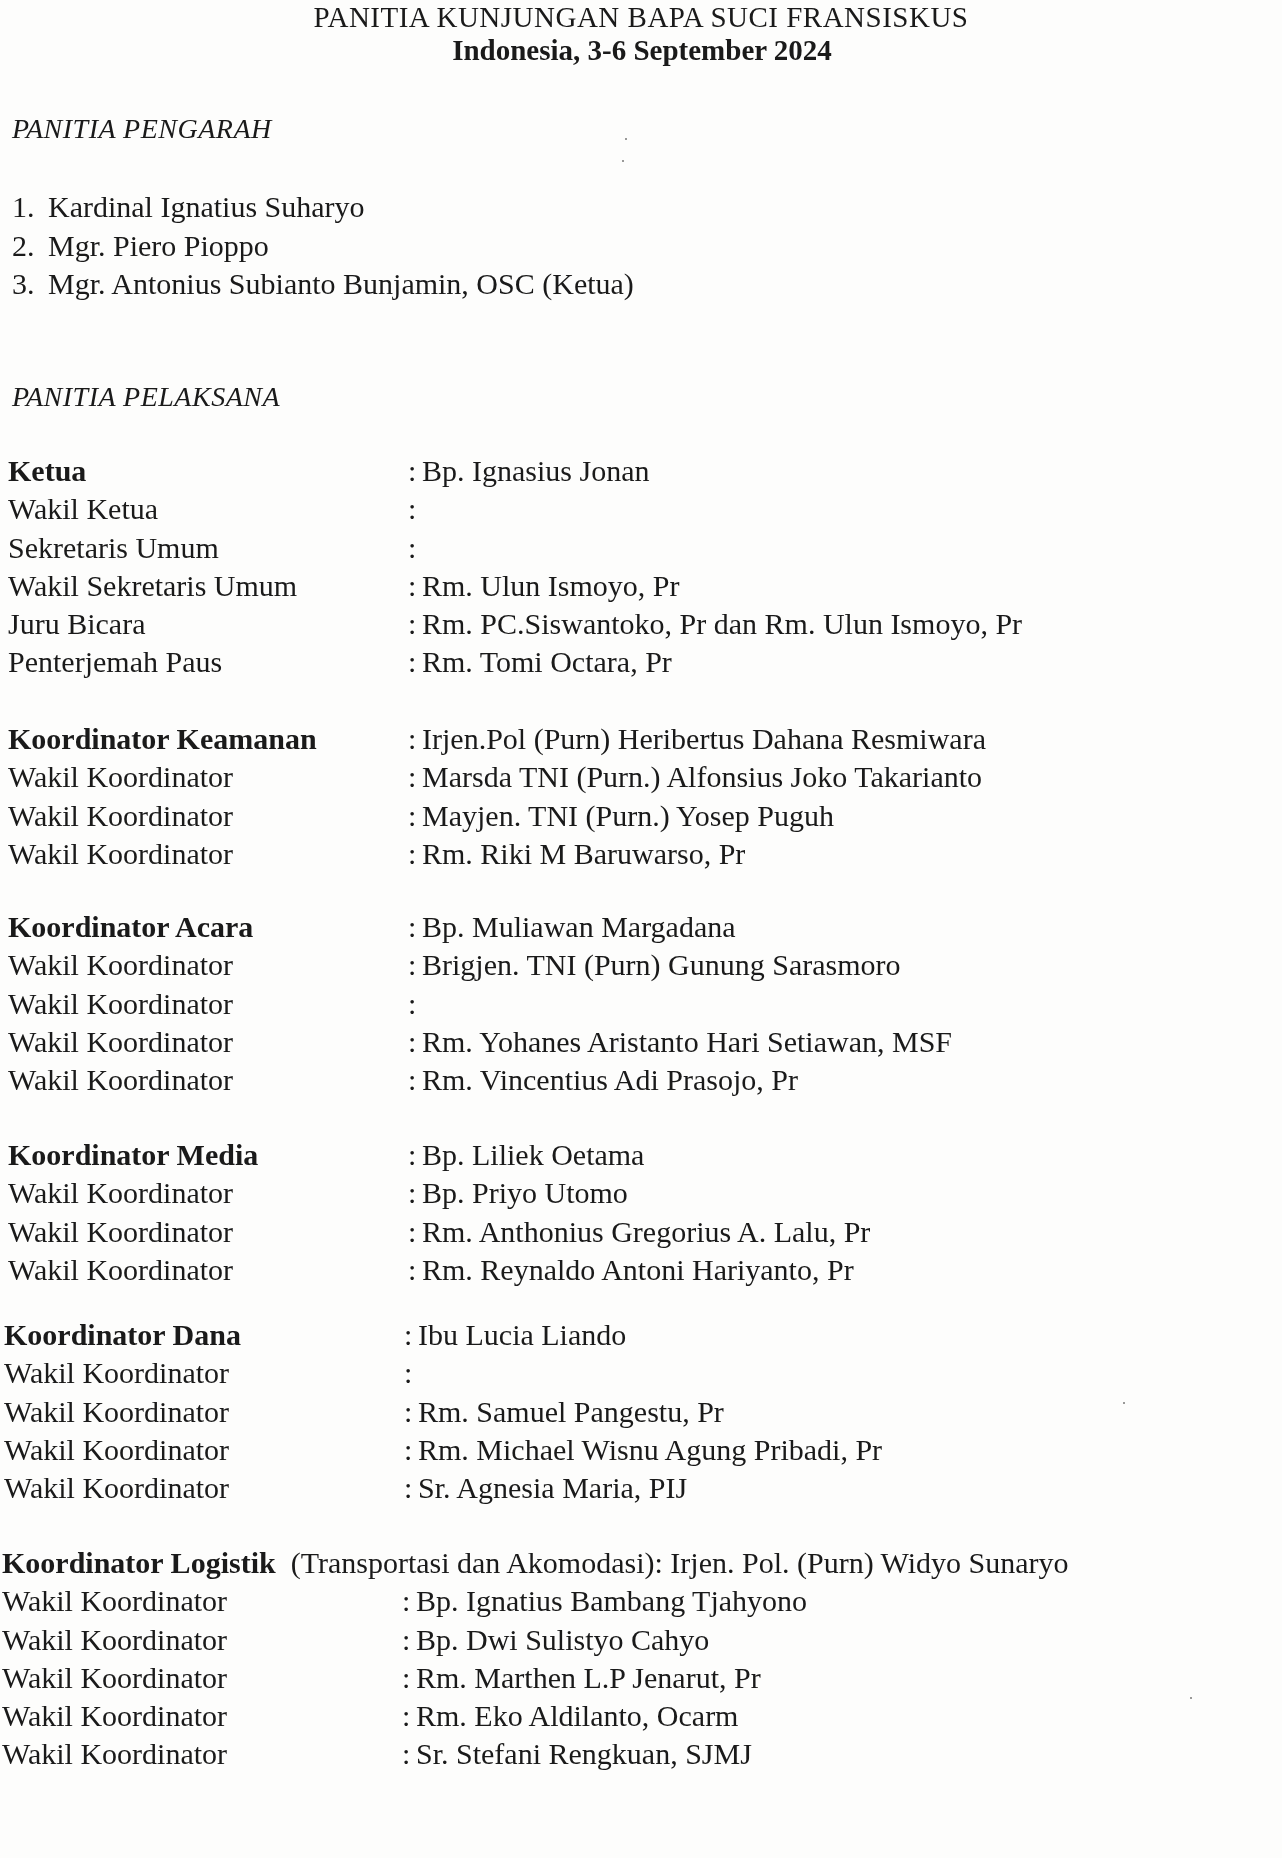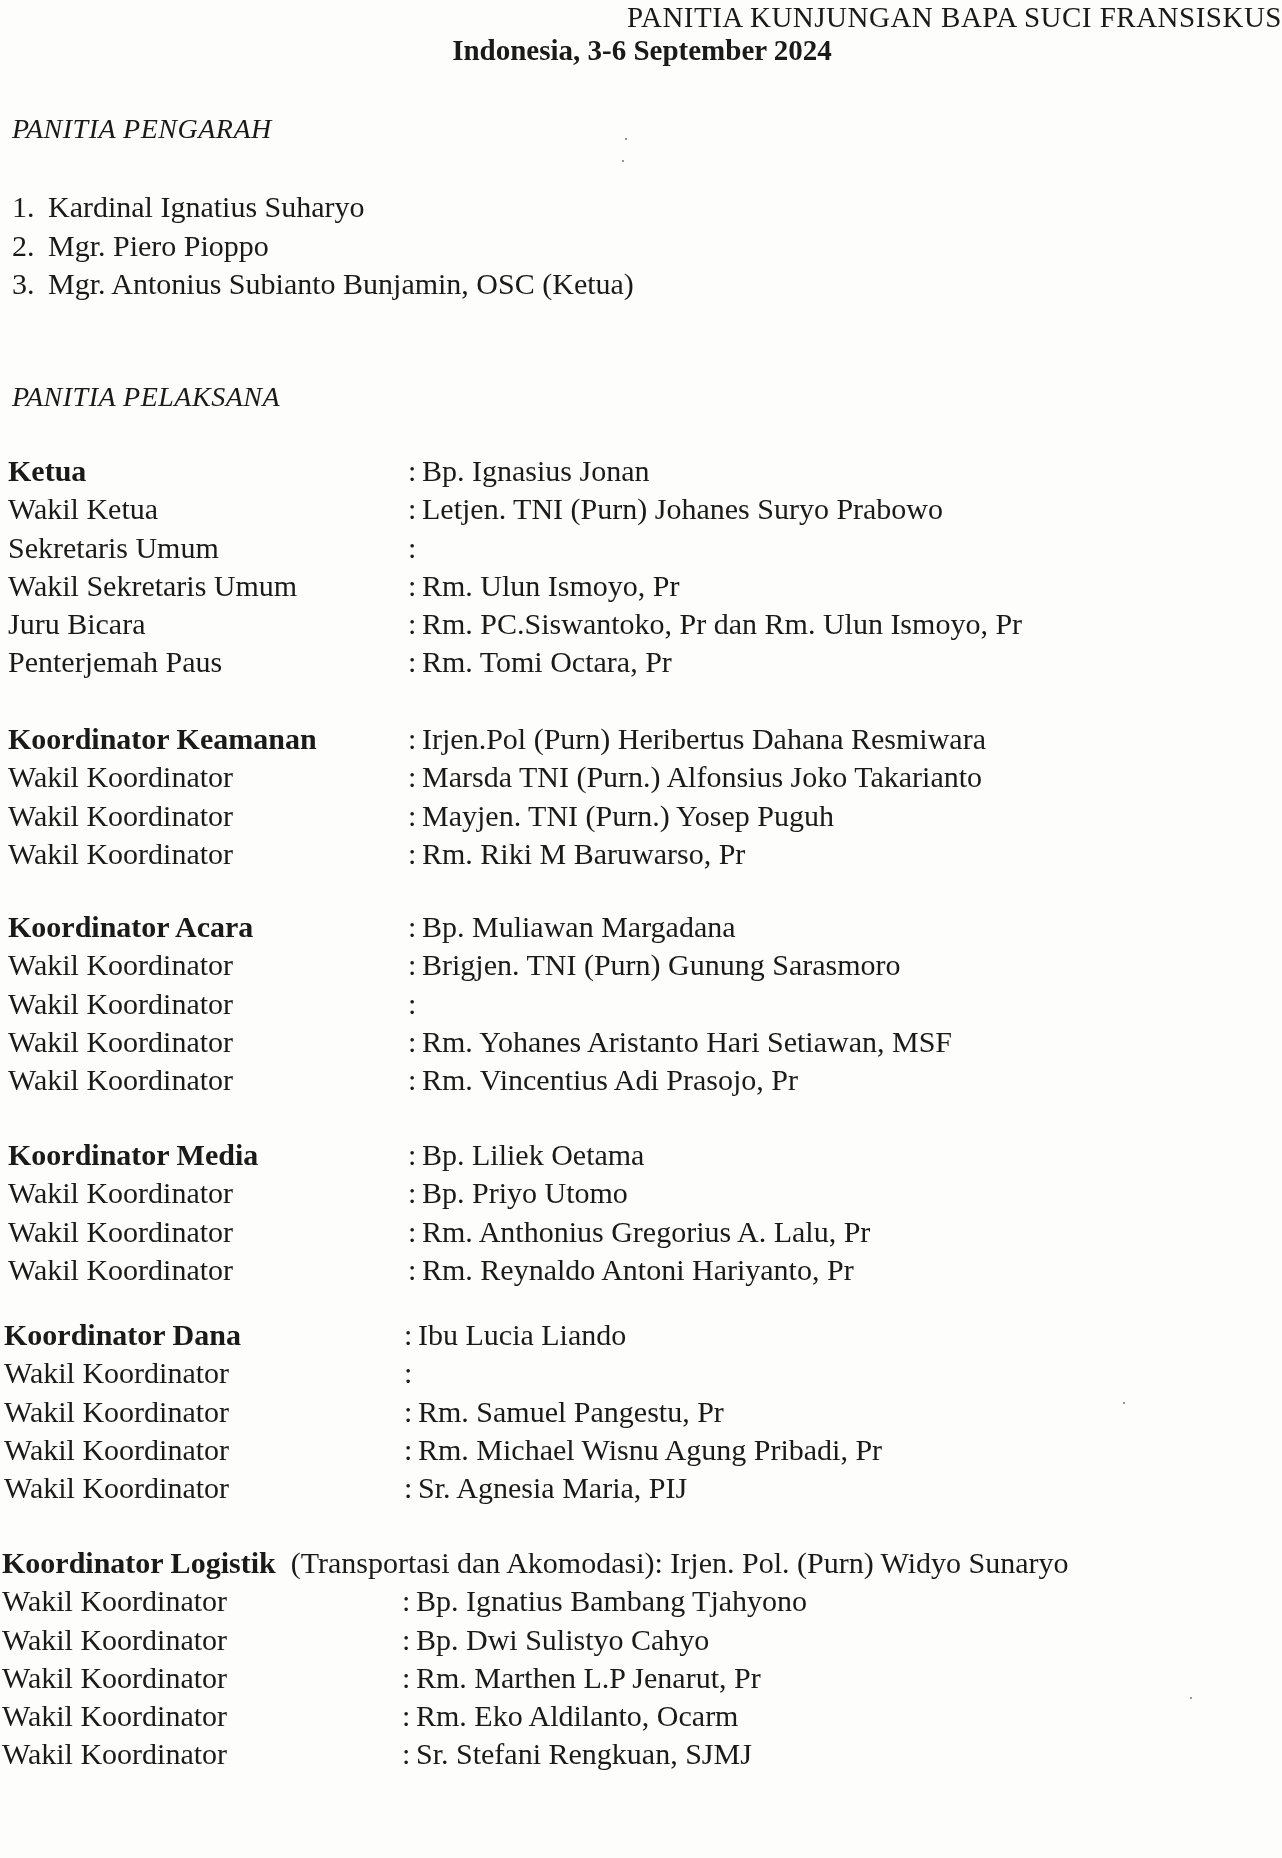--- a/index.html
+++ b/index.html
@@ -2,21 +2,21 @@
 <html><head>
 <meta charset="utf-8">
 <style>
   html, body { margin: 0; padding: 0; }
   body {
     width: 1282px; height: 1858px; background: #fdfdfc; color: #1a1a1a;
     font-family: "Liberation Serif", "DejaVu Serif", serif;
     position: relative; overflow: hidden;
   }
   .title {
-    position: absolute; left: 0; width: 1282px; text-align: right;
+    position: absolute; left: 0; width: 1282px; text-align: center;
     top: 0px; font-size: 29px; letter-spacing: 0.5px; line-height: 34px;
   }
   .subtitle {
     position: absolute; left: 0; width: 1282px; text-align: center;
     top: 33px; font-size: 29px; font-weight: bold; line-height: 34px;
     padding-left: 2px; box-sizing: border-box;
   }
   .section-head {
     position: absolute; left: 12px; font-size: 28px; letter-spacing: 0.5px; line-height: 34px; font-style: italic;
   }
@@ -65,21 +65,20 @@
 
   <div class="block" style="top:452px;">
     <div class="row">
         <span class="role bold">Ketua</span>
         <span class="colon">:</span>
         <span class="val">Bp. Ignasius Jonan</span>
       </div>
     <div class="row">
         <span class="role">Wakil Ketua</span>
         <span class="colon">:</span>
-        <span class="val">Letjen. TNI (Purn) Johanes Suryo Prabowo</span>
       </div>
     <div class="row">
         <span class="role">Sekretaris Umum</span>
         <span class="colon">:</span>
       </div>
     <div class="row">
         <span class="role">Wakil Sekretaris Umum</span>
         <span class="colon">:</span>
         <span class="val">Rm. Ulun Ismoyo, Pr</span>
       </div>

